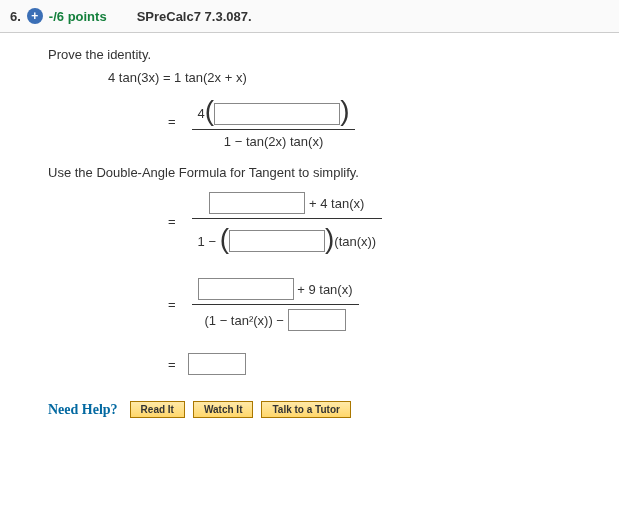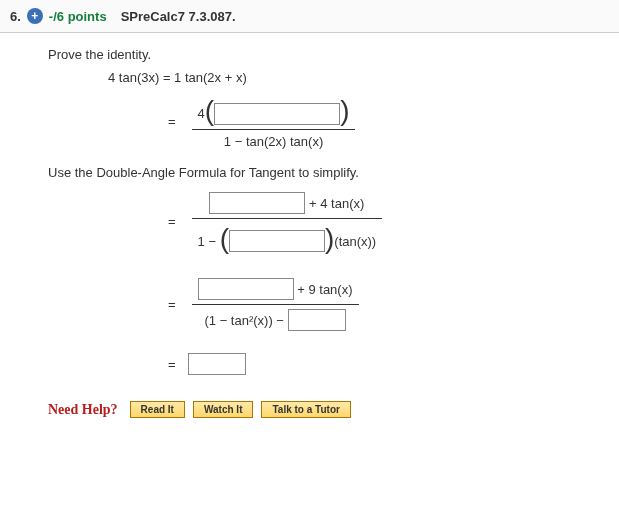--- a/index.html
+++ b/index.html
@@ -25,21 +25,21 @@
     justify-content: center;
     width: 16px; height: 16px;
     border-radius: 50%;
     background: #3b6fb6;
     color: #fff;
     font-weight: bold;
     font-size: 12px;
     line-height:1;
   }
   .points { color: #15803d; font-weight: bold; }
-  .source { font-weight: bold; margin-left: 8px; }
+  .source { font-weight: bold; margin-left: 24px; }
   .content { padding: 14px 44px 18px 36px; margin-left: 12px; }
   .prove { margin-bottom: 8px; }
   .mathrow { margin: 6px 0 6px 60px; }
   .frac {
     display: inline-block;
     text-align: center;
     vertical-align: middle;
     margin: 0 4px;
   }
   .frac .num {
@@ -59,21 +59,21 @@
     padding: 0 2px;
   }
   .w-long { width: 120px; }
   .w-med { width: 90px; }
   .w-small { width: 52px; }
   .eqblock { display:flex; align-items:center; margin-left:120px; gap:8px; }
   .eqblock2 { display:flex; align-items:center; margin-left:120px; gap:8px; margin-top:18px; }
   .eqsign { margin-right:4px; }
   .paren { font-size: 28px; line-height: 1; position:relative; top:2px; }
   .help-row { margin-top: 26px; display:flex; align-items:center; gap:8px; }
-  .need-help { color: #b91c1c; font-weight: bold; font-family: Georgia, serif; font-size:14px; margin-right:4px;}
+  .need-help { color: #0369a1; font-weight: bold; font-family: Georgia, serif; font-size:14px; margin-right:4px;}
   .help-btn {
     display:inline-block;
     border: 1px solid #aa7700;
     background: linear-gradient(#ffe9a8,#ffd76b);
     padding: 2px 10px;
     font-size: 10px;
     font-weight: bold;
     color:#333;
     cursor:pointer;
   }

